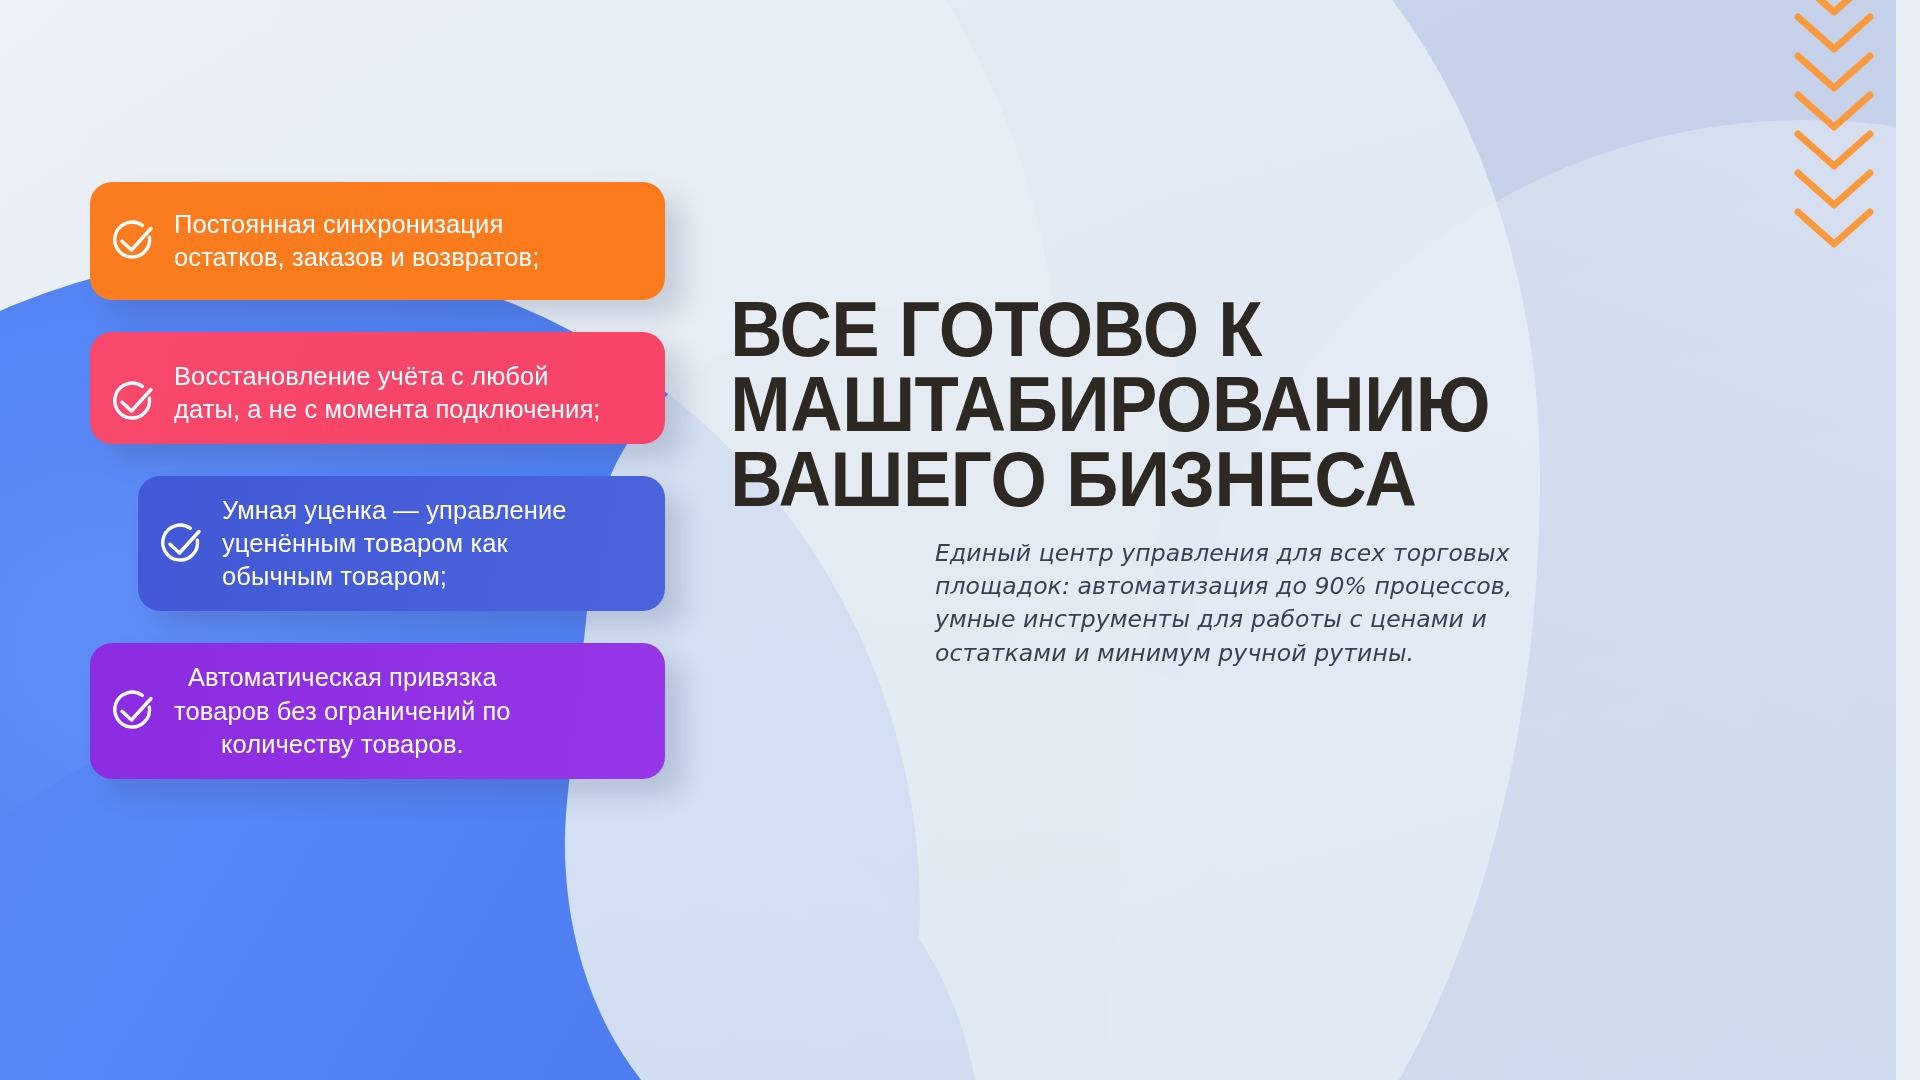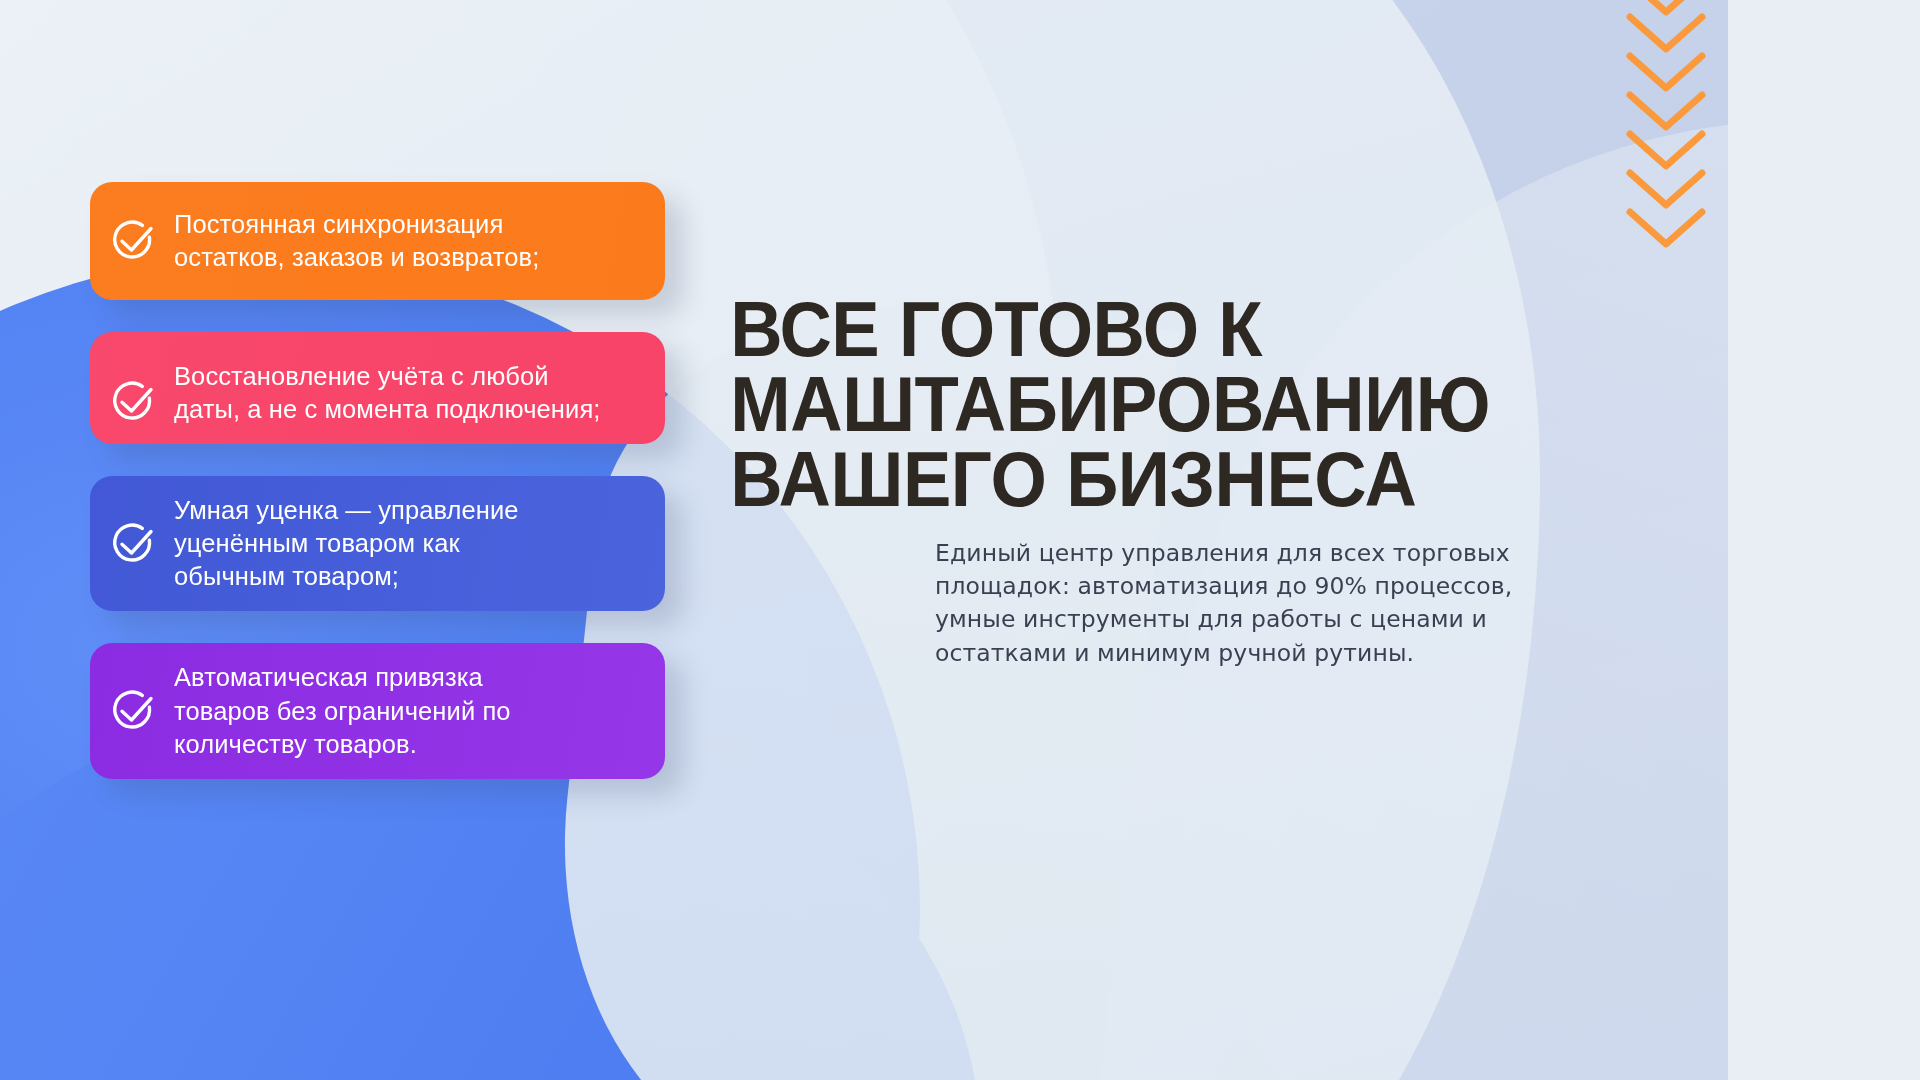--- a/index.html
+++ b/index.html
@@ -2,21 +2,21 @@
 <html><head>
 <meta charset="utf-8">
 <title>Slide</title>
 <style>
   html,body{margin:0;padding:0;}
   body{
     width:1920px;height:1080px;overflow:hidden;
     font-family:"Liberation Sans","DejaVu Sans",sans-serif;
     background:#e9eef4;
   }
-  .slide{position:relative;width:1700px;height:1080px;overflow:hidden;padding-left:28px;}
+  .slide{position:relative;width:1896px;height:1080px;overflow:hidden;}
 
   
   .bg-base{
     position:absolute;inset:0;
     background:linear-gradient(118deg,#eaf0f5 0%,#e4ebf3 30%,#d3dcee 62%,#c6d2e9 100%);
   }
   .bg-blob-topright{
     position:absolute;
     left:700px;top:-460px;width:1500px;height:1180px;
     border-radius:50%;
@@ -86,22 +86,22 @@
   .card .txt{
     font-size:25.5px;
     line-height:1.30;
     letter-spacing:.1px;
     font-weight:400;
     color:#ffffff;
     white-space:pre-line;
   }
   .card-orange{background:linear-gradient(100deg,#fb7d1f 0%,#fb7a1c 100%);min-height:118px;}
   .card-pink  {background:linear-gradient(100deg,#f8486c 0%,#f74468 100%);min-height:112px;align-items:flex-end;}
-  .card-blue  {background:linear-gradient(100deg,#4258d6 0%,#4b64dd 100%);min-height:130px;}
-  .card-purple{background:linear-gradient(100deg,#8b2ce2 0%,#9536e8 100%);min-height:128px;}
+  .card-blue  {background:linear-gradient(100deg,#4258d6 0%,#4b64dd 100%);min-height:130px;margin-left:48px;}
+  .card-purple{background:linear-gradient(100deg,#8b2ce2 0%,#9536e8 100%);min-height:128px;text-align:center;}
 
   
   .right{
     position:absolute;left:690px;top:292px;width:1150px;
     text-align:left;
   }
   .headline{
     font-family:"Liberation Sans","DejaVu Sans",sans-serif;
     font-weight:700;
     font-size:78px;
@@ -111,20 +111,21 @@
     text-transform:uppercase;
     transform:scaleX(.93);
     transform-origin:center center;
     white-space:pre-line;
     margin:0;
   }
   .subtitle{
     margin:20px auto 0;
     width:660px;
     font-family:"DejaVu Sans","Liberation Sans",sans-serif;
+    font-style:italic;
     font-weight:400;
     font-size:23.5px;
     line-height:1.42;
     color:#3b3f52;
     letter-spacing:.1px;
   }
 </style>
 </head>
 <body>
 

